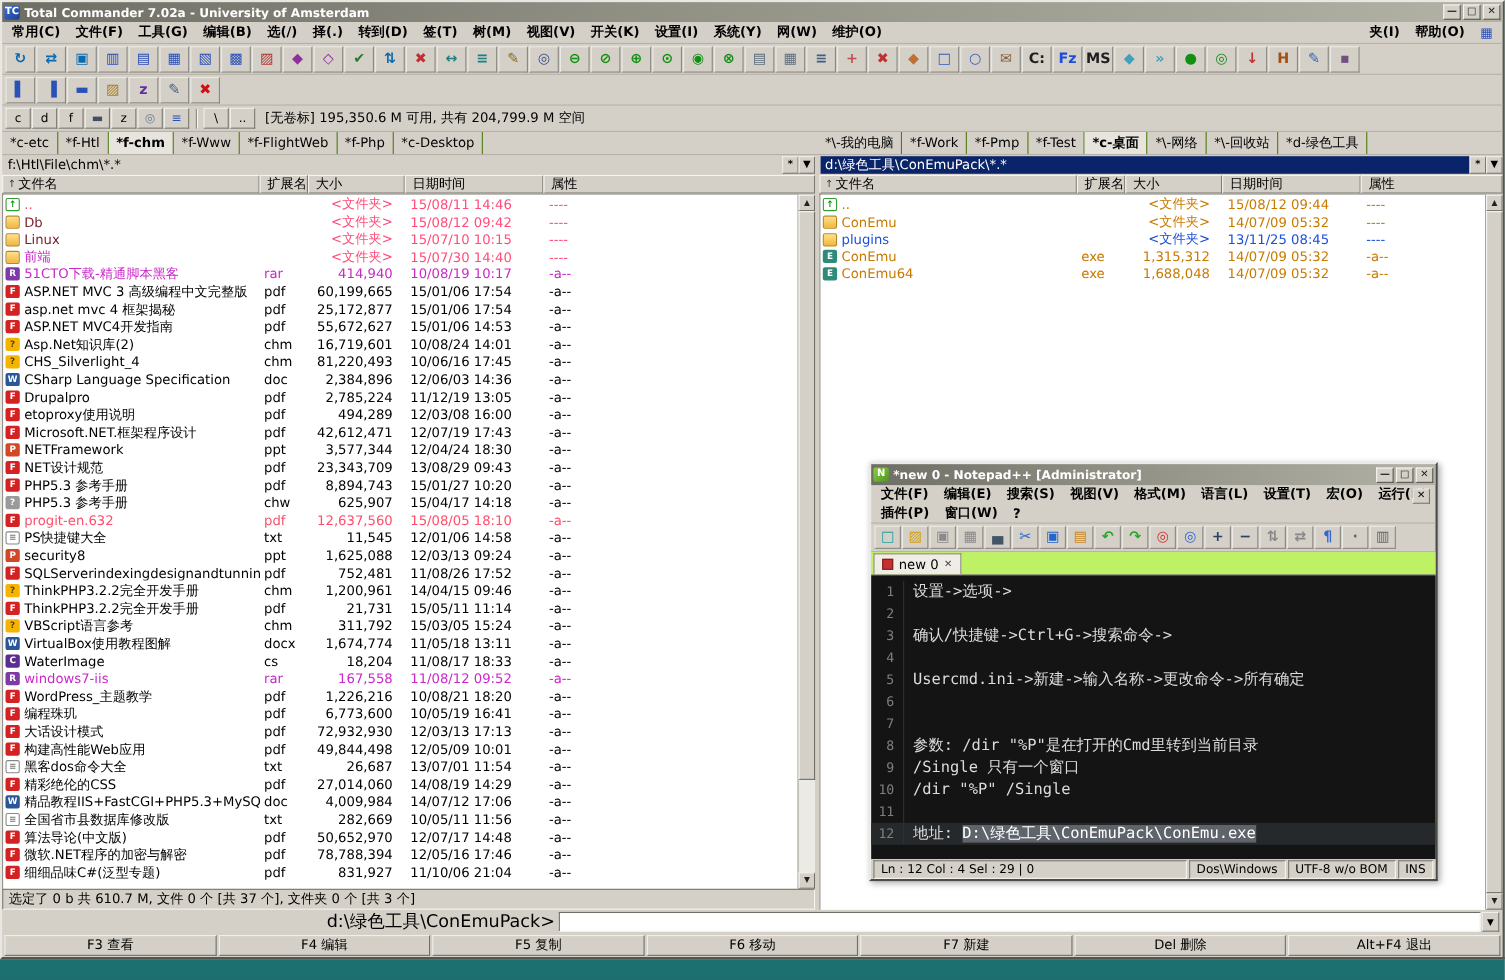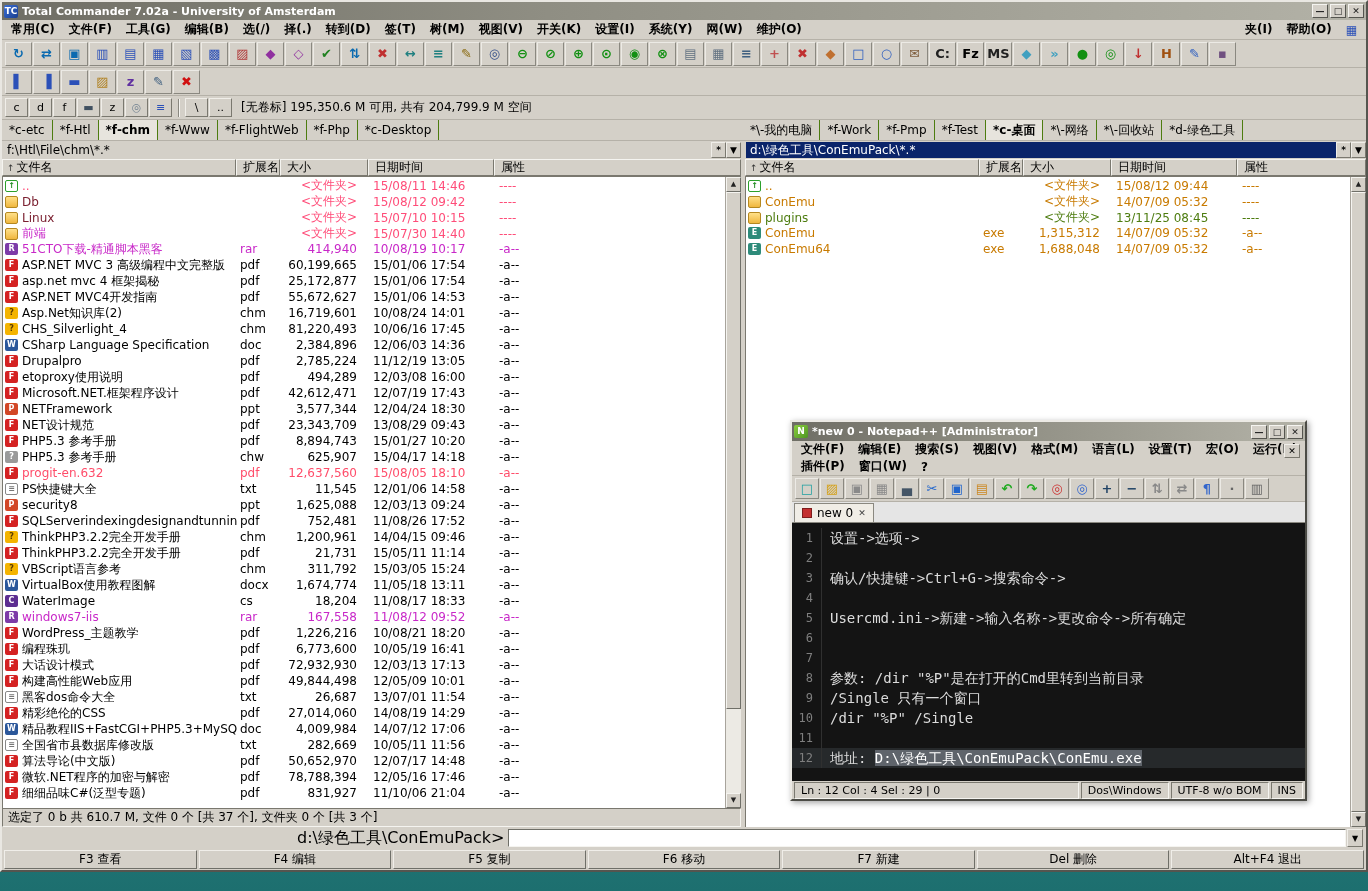--- a/index.html
+++ b/index.html
@@ -130,21 +130,21 @@
   .np-tbar { height:19px; }
   .np-icon { background:linear-gradient(135deg,#8ccf3f,#4d9422); }
   .np-menu { flex:none; position:relative; border-bottom:1px solid #b5b1a8; }
   .np-menurow { height:17px; display:flex; align-items:center; font-size:12px; padding:0 2px; }
   .np-menu-x { position:absolute; right:5px; top:3px; width:16px; height:14px;
                font:bold 9px/11px "DejaVu Sans",sans-serif; background:#d4d0c8;
                border:1px solid; border-color:#f0eee9 #7a786f #7a786f #f0eee9; }
   .np-toolbar { height:26px; flex:none; display:flex; align-items:center; padding:0 3px;
                 border-bottom:1px solid #b5b1a8; }
   .np-toolbar .tbtn { width:24px; height:21px; }
-  .np-tabbar { height:21px; flex:none; display:flex; align-items:center; background:#e5e5e5;
+  .np-tabbar { height:21px; flex:none; display:flex; align-items:center; background:#bef264;
                padding:1px 2px 0; border-bottom:1px solid #8a8880; }
   .np-tab { display:flex; align-items:center; gap:5px; padding:2px 7px; font-size:12px;
             background:#f0ede6; border:1px solid #8a8880; border-bottom:none; }
   .unsaved-icon { width:10px; height:10px; background:#c43030; border:1px solid #7e1d1d;
                   display:inline-block; }
   .np-tab-x { font:bold 9px/1 "DejaVu Sans",sans-serif; color:#444; }
   .np-editor { flex:1; min-height:0; background:#141414; overflow:hidden; padding-top:5px;
                font-family:"DejaVu Sans Mono","Liberation Mono",monospace; }
   .eline { display:flex; height:20px; line-height:20px; font-size:14px; color:#dcdcdc; white-space:pre; }
   .eline.current { background:#26292b; }
@@ -295,21 +295,21 @@
       <button class="tbtn">
         <span class="g" style="color: rgb(48, 96, 192);">○</span>
       </button>
       <button class="tbtn">
         <span class="g" style="color: rgb(128, 96, 64);">✉</span>
       </button>
       <button class="tbtn">
         <span class="g" style="color: rgb(32, 32, 32);">C:</span>
       </button>
       <button class="tbtn">
-        <span class="g" style="color: #000000;">Fz</span>
+        <span class="g" style="color: #1d4ed8;">Fz</span>
       </button>
       <button class="tbtn">
         <span class="g" style="color: rgb(32, 32, 32);">MS</span>
       </button>
       <button class="tbtn">
         <span class="g" style="color: rgb(64, 160, 192);">◆</span>
       </button>
       <button class="tbtn">
         <span class="g" style="color: rgb(64, 160, 192);">»</span>
       </button>
@@ -912,21 +912,21 @@
             <div class="frow gridcols" style="color: rgb(200, 122, 0);">
             <span class="c-name">
                 <i class="fi folder-icon"></i>
                 <span class="nm">ConEmu</span>
               </span>
             <span class="c-ext"></span>
             <span class="c-size">&lt;文件夹&gt;</span>
             <span class="c-date">14/07/09 05:32</span>
             <span class="c-attr">----</span>
           </div>
-            <div class="frow gridcols" style="color: #4d7c0f;">
+            <div class="frow gridcols" style="color: #1d4ed8;">
             <span class="c-name">
                 <i class="fi folder-icon"></i>
                 <span class="nm">plugins</span>
               </span>
             <span class="c-ext"></span>
             <span class="c-size">&lt;文件夹&gt;</span>
             <span class="c-date">13/11/25 08:45</span>
             <span class="c-attr">----</span>
           </div>
             <div class="frow gridcols" style="color: rgb(200, 122, 0);">

